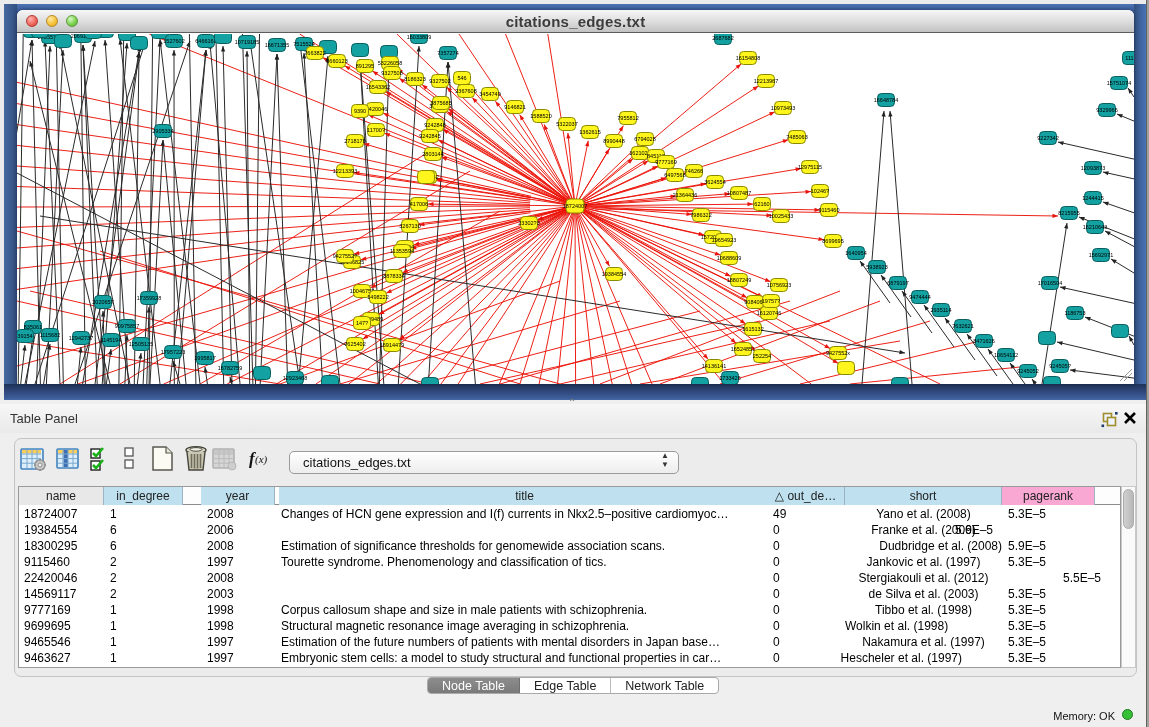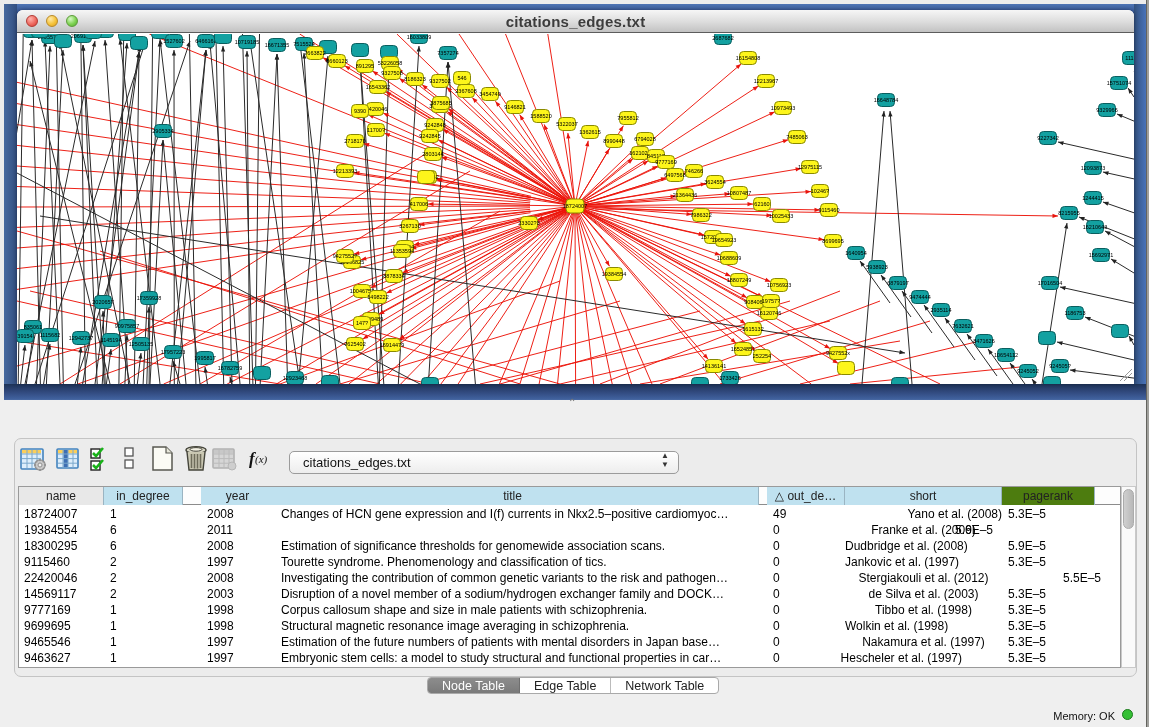--- a/index.html
+++ b/index.html
@@ -483,20 +483,32 @@
 <rect x="566.0" y="198.0" width="18" height="14" rx="4" fill="#fdf51b" stroke="#8a8a00" stroke-width="1"></rect>
 <text x="575.0" y="207.0" font-family="Liberation Sans, sans-serif" font-size="5.5" fill="#000" text-anchor="middle">18724007</text>
 <path d="M1120 380L1132 368M1124 380L1132 372" stroke="#999" stroke-width="1" fill="none"></path>
 </svg>
     </div>
 </div>
 <div id="rightstrip"></div>
 
 <div id="panel">
 <div id="grip">⌃</div>
+<div id="phead">
+      <div class="t">Table Panel</div>
+<svg class="abs" style="right:28px;top:7px" width="17" height="17">
+<rect x="2.5" y="2.5" width="8" height="8" fill="#eef4fb" stroke="#a08c28" stroke-width="1.6"></rect>
+<rect x="6.5" y="6.5" width="8" height="8" fill="#eef4fb" stroke="#a08c28" stroke-width="1.6"></rect>
+<rect x="14" y="1" width="2.6" height="2.6" fill="#1e3f6e"></rect>
+        <rect x="0.5" y="13.5" width="2.6" height="2.6" fill="#1e3f6e"></rect>
+</svg>
+<svg class="abs" style="right:9px;top:7px" width="14" height="14">
+<path d="M2 2L12 12M12 2L2 12" stroke="#000" stroke-width="2.6"></path>
+</svg>
+</div>
 <div id="card">
 
 <svg class="abs" width="1123" height="46" style="left:0;top:0">
 
 <g transform="translate(6,10)">
 <rect x="0" y="0" width="22" height="20" rx="1" fill="#ddeefc" stroke="#4383bd" stroke-width="1.6"></rect>
 <rect x="1" y="1" width="19" height="3.4" fill="#fccf5a"></rect>
 <path d="M6 1V19M11 1V19M16 1V19M1 5H20M1 9.6H20M1 14.2H20" stroke="#7aa8cc" stroke-width="1"></path>
 <g transform="translate(14,11)">
             <circle cx="5" cy="5" r="5.2" fill="#c9c9c9" stroke="#8f8f8f" stroke-width="1.2"></circle>
@@ -550,74 +562,72 @@
 <text x="6" y="13" font-family="Liberation Serif,serif" font-style="italic" font-size="11" fill="#111">(x)</text>
 </g>
 </svg>
 
 <div id="combo">citations_edges.txt<span class="ar">▲<br>▼</span></div>
 <div id="tbl">
 <div id="thead">
           <div class="th" style="left:0px;width:85px;background:#e8e8e8">name</div>
           <div class="th" style="left:85px;width:79px;background:#bfe1ef">in_degree</div>
           <div class="th" style="left:182px;width:74px;background:#bfe1ef">year</div>
-          <div class="th" style="left:248px;width:492px;background:#bfe1ef">title</div>
+          <div class="th" style="left:260px;width:492px;background:#bfe1ef">title</div>
           <div class="th" style="left:748px;width:78px;background:#bfe1ef">△ out_de…</div>
           <div class="th" style="left:826px;width:157px;background:#bfe1ef">short</div>
-          <div class="th" style="left:983px;width:93px;background:#4d7c0f">pagerank</div>
+          <div class="th" style="left:983px;width:93px;background:#f9a8d4">pagerank</div>
         </div>
 <div class="trow" style="top:19px">
           <div class="td" style="left:5px;width:78px">18724007</div>
           <div class="td" style="left:91px;width:88px">1</div>
           <div class="td" style="left:188px;width:66px">2008</div>
           <div class="td" style="left:262px;width:484px">Changes of HCN gene expression and I(f) currents in Nkx2.5–positive cardiomyoc…</div>
           <div class="td" style="left:754px;width:70px">49</div>
-          <div class="td" style="left:826px;width:157px;text-align:right">Yano et al. (2008)</div>
+          <div class="td" style="left:826px;width:157px;text-align:center">Yano et al. (2008)</div>
           <div class="td" style="left:989px;width:85px">5.3E–5</div>
         </div>
         <div class="trow" style="top:35px">
           <div class="td" style="left:5px;width:78px">19384554</div>
           <div class="td" style="left:91px;width:88px">6</div>
-          <div class="td" style="left:188px;width:66px">2011</div>
+          <div class="td" style="left:188px;width:66px">2006</div>
           <div class="td" style="left:754px;width:70px">0</div>
           <div class="td" style="left:826px;width:157px;text-align:center">Franke et al. (2009)</div>
           <div class="td" style="left:936px;width:85px">5.6E–5</div>
         </div>
         <div class="trow" style="top:51px">
           <div class="td" style="left:5px;width:78px">18300295</div>
           <div class="td" style="left:91px;width:88px">6</div>
           <div class="td" style="left:188px;width:66px">2008</div>
           <div class="td" style="left:262px;width:484px">Estimation of significance thresholds for genomewide association scans.</div>
           <div class="td" style="left:754px;width:70px">0</div>
-          <div class="td" style="left:826px;width:157px;text-align:left">Dudbridge et al. (2008)</div>
+          <div class="td" style="left:826px;width:157px;text-align:right">Dudbridge et al. (2008)</div>
           <div class="td" style="left:989px;width:85px">5.9E–5</div>
         </div>
         <div class="trow" style="top:67px">
           <div class="td" style="left:5px;width:78px">9115460</div>
           <div class="td" style="left:91px;width:88px">2</div>
           <div class="td" style="left:188px;width:66px">1997</div>
           <div class="td" style="left:262px;width:484px">Tourette syndrome. Phenomenology and classification of tics.</div>
           <div class="td" style="left:754px;width:70px">0</div>
-          <div class="td" style="left:826px;width:157px;">Jankovic et al. (1997)</div>
+          <div class="td" style="left:826px;width:157px;text-align:center">Jankovic et al. (1997)</div>
           <div class="td" style="left:989px;width:85px">5.3E–5</div>
         </div>
         <div class="trow" style="top:83px">
           <div class="td" style="left:5px;width:78px">22420046</div>
           <div class="td" style="left:91px;width:88px">2</div>
           <div class="td" style="left:188px;width:66px">2008</div>
-          <div class="td" style="left:262px;width:484px">Investigating the contribution of common genetic variants to the risk and pathogen…</div>
           <div class="td" style="left:754px;width:70px">0</div>
           <div class="td" style="left:826px;width:157px;text-align:center">Stergiakouli et al. (2012)</div>
           <div class="td" style="left:1044px;width:85px">5.5E–5</div>
         </div>
         <div class="trow" style="top:99px">
           <div class="td" style="left:5px;width:78px">14569117</div>
           <div class="td" style="left:91px;width:88px">2</div>
           <div class="td" style="left:188px;width:66px">2003</div>
-          <div class="td" style="left:262px;width:484px">Disruption of a novel member of a sodium/hydrogen exchanger family and DOCK…</div>
           <div class="td" style="left:754px;width:70px">0</div>
           <div class="td" style="left:826px;width:157px;text-align:center">de Silva et al. (2003)</div>
           <div class="td" style="left:989px;width:85px">5.3E–5</div>
         </div>
         <div class="trow" style="top:115px">
           <div class="td" style="left:5px;width:78px">9777169</div>
           <div class="td" style="left:91px;width:88px">1</div>
           <div class="td" style="left:188px;width:66px">1998</div>
           <div class="td" style="left:262px;width:484px">Corpus callosum shape and size in male patients with schizophrenia.</div>
           <div class="td" style="left:754px;width:70px">0</div>

